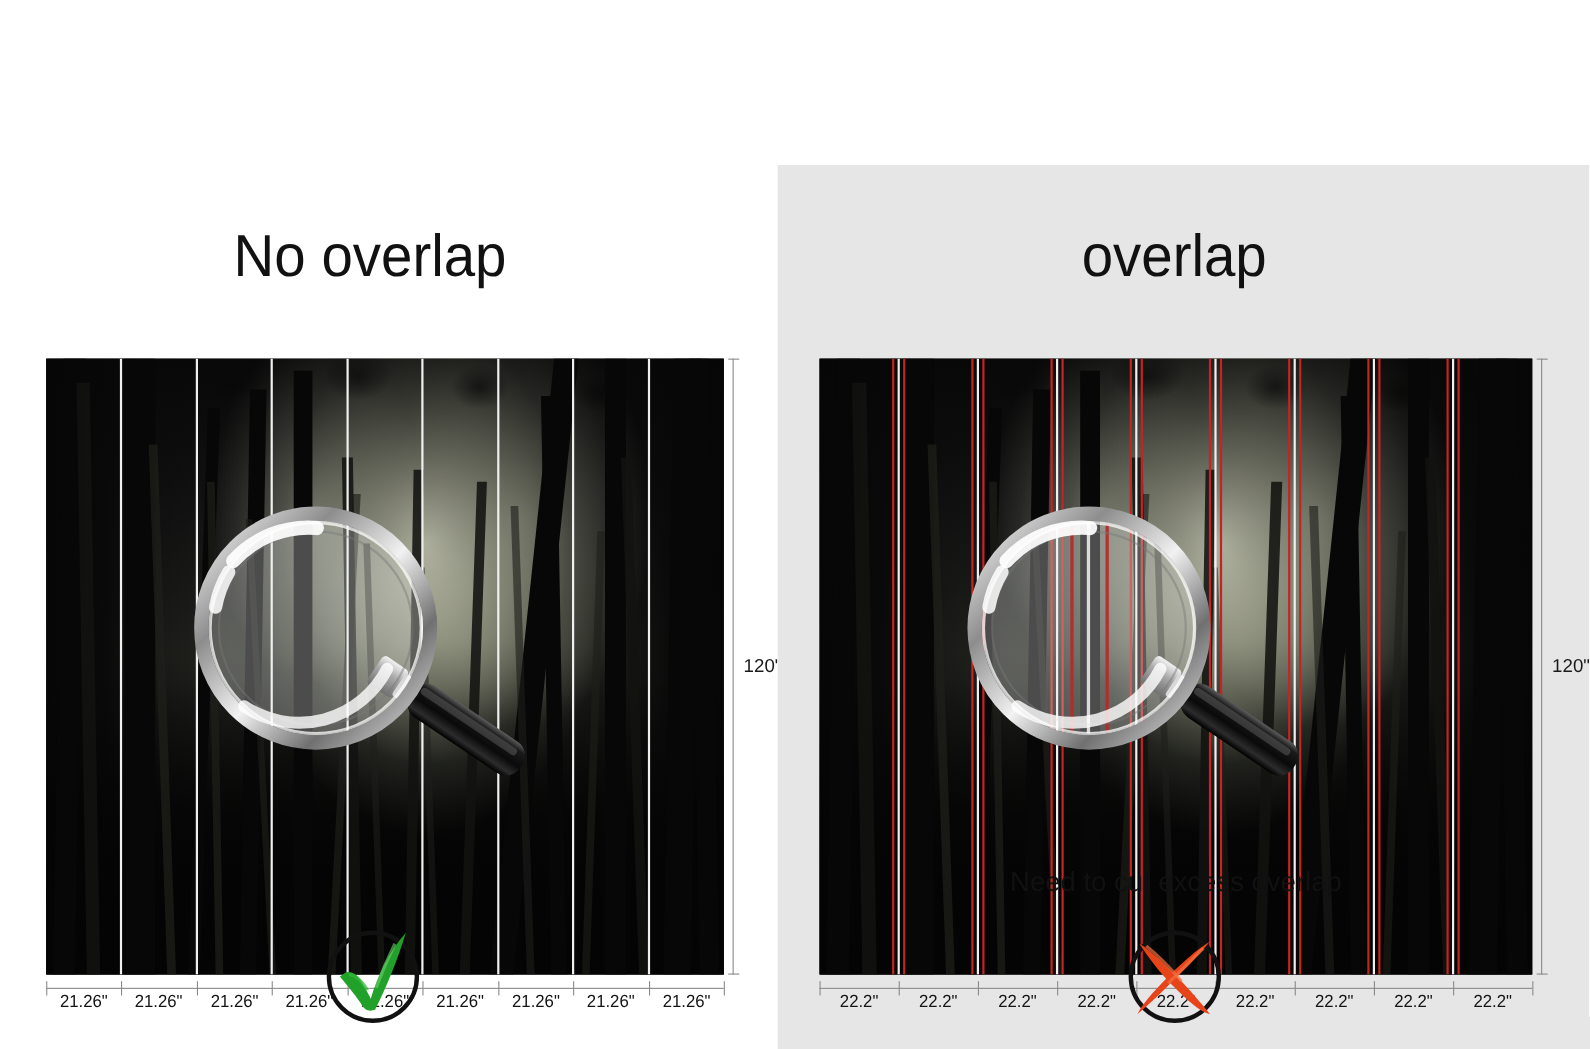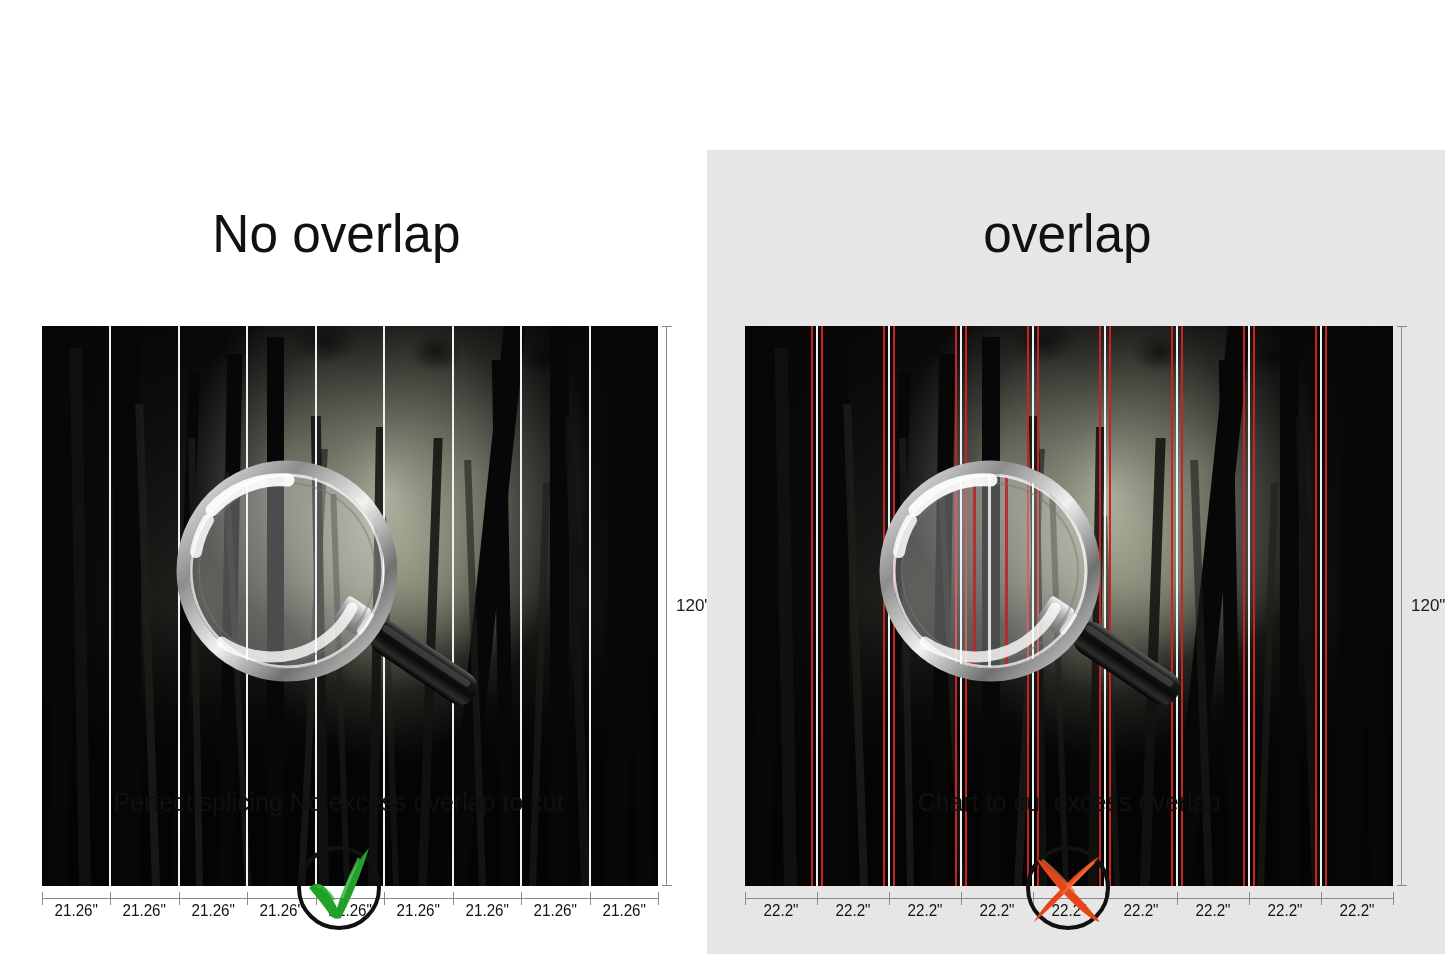--- a/index.html
+++ b/index.html
@@ -242,21 +242,20 @@
           <div class="seg-label" style="left: 11.1111%; width: 11.1111%;">21.26"</div>
           <div class="seg-label" style="left: 22.2222%; width: 11.1111%;">21.26"</div>
           <div class="seg-label" style="left: 33.3333%; width: 11.1111%;">21.26"</div>
           <div class="seg-label" style="left: 44.4444%; width: 11.1111%;">21.26"</div>
           <div class="seg-label" style="left: 55.5556%; width: 11.1111%;">21.26"</div>
           <div class="seg-label" style="left: 66.6667%; width: 11.1111%;">21.26"</div>
           <div class="seg-label" style="left: 77.7778%; width: 11.1111%;">21.26"</div>
           <div class="seg-label" style="left: 88.8889%; width: 11.1111%;">21.26"</div>
         </div>
 
-      <div class="caption">Perfect splicing No excess overlap to cut</div>
 
       <div class="verdict">
         <svg width="104" height="104" viewBox="0 0 104 104">
           <circle cx="52" cy="52" r="40" fill="none" stroke="#111111" stroke-width="4"></circle>
           <path d="M 22 52 C 28 46 34 46 40 54 C 44 60 47 66 50 72 C 56 52 66 30 82 12 C 74 38 64 62 54 82 C 48 84 44 82 41 76 C 34 66 27 58 22 52 Z" fill="#22a12a"></path>
           <path d="M 30 50 C 36 50 42 56 47 64" fill="none" stroke="#2fb838" stroke-width="3" opacity="0.75"></path>
           <path d="M 72 22 C 66 34 60 48 55 62" fill="none" stroke="#6fd171" stroke-width="3" opacity="0.6"></path>
         </svg>
       </div>
     </div>
@@ -394,21 +393,21 @@
           <div class="seg-label" style="left: 11.1111%; width: 11.1111%;">22.2"</div>
           <div class="seg-label" style="left: 22.2222%; width: 11.1111%;">22.2"</div>
           <div class="seg-label" style="left: 33.3333%; width: 11.1111%;">22.2"</div>
           <div class="seg-label" style="left: 44.4444%; width: 11.1111%;">22.2"</div>
           <div class="seg-label" style="left: 55.5556%; width: 11.1111%;">22.2"</div>
           <div class="seg-label" style="left: 66.6667%; width: 11.1111%;">22.2"</div>
           <div class="seg-label" style="left: 77.7778%; width: 11.1111%;">22.2"</div>
           <div class="seg-label" style="left: 88.8889%; width: 11.1111%;">22.2"</div>
         </div>
 
-      <div class="caption">Chart to cut excess overlap</div>
+      <div class="caption">Need to cut excess overlap</div>
 
       <div class="verdict">
         <svg width="104" height="104" viewBox="0 0 104 104">
           <circle cx="52" cy="52" r="40" fill="none" stroke="#111111" stroke-width="4"></circle>
           <path d="M 20 22 C 30 28 44 42 54 52 C 64 62 76 76 84 86 C 74 84 60 70 50 60 C 38 48 26 32 20 22 Z" fill="#e8441a"></path>
           <path d="M 84 20 C 76 30 62 44 52 54 C 42 64 28 78 18 86 C 24 74 38 60 48 50 C 60 38 74 26 84 20 Z" fill="#e8441a"></path>
           <path d="M 26 24 C 36 32 48 44 58 56" fill="none" stroke="#f4703f" stroke-width="3" opacity="0.7"></path>
           <path d="M 78 26 C 68 36 56 48 46 58" fill="none" stroke="#f4703f" stroke-width="3" opacity="0.7"></path>
         </svg>
       </div>

